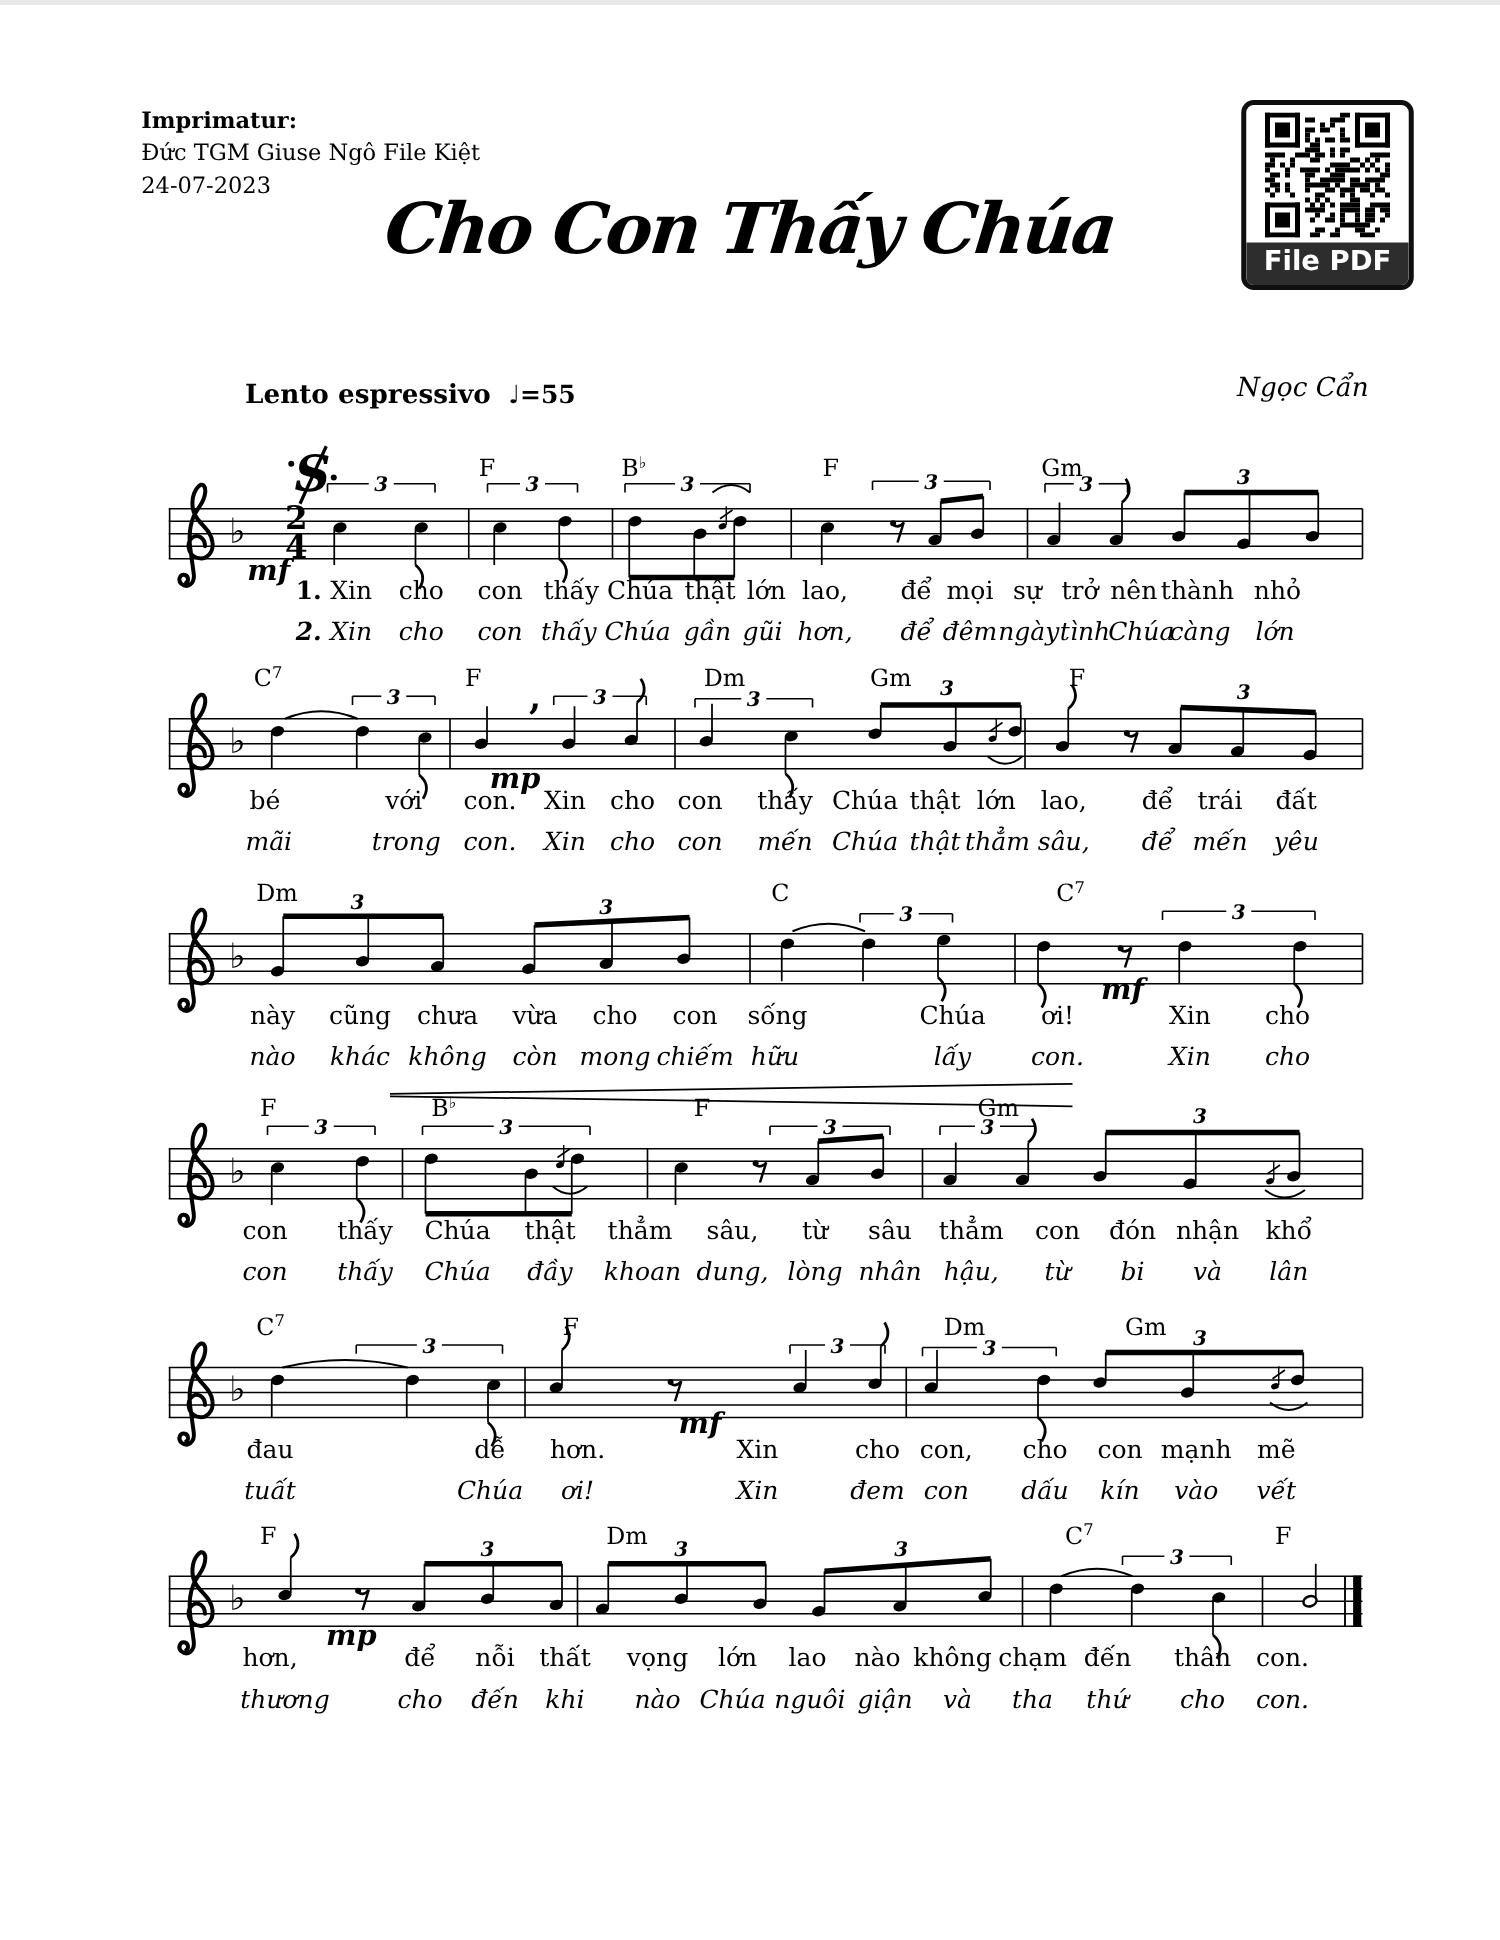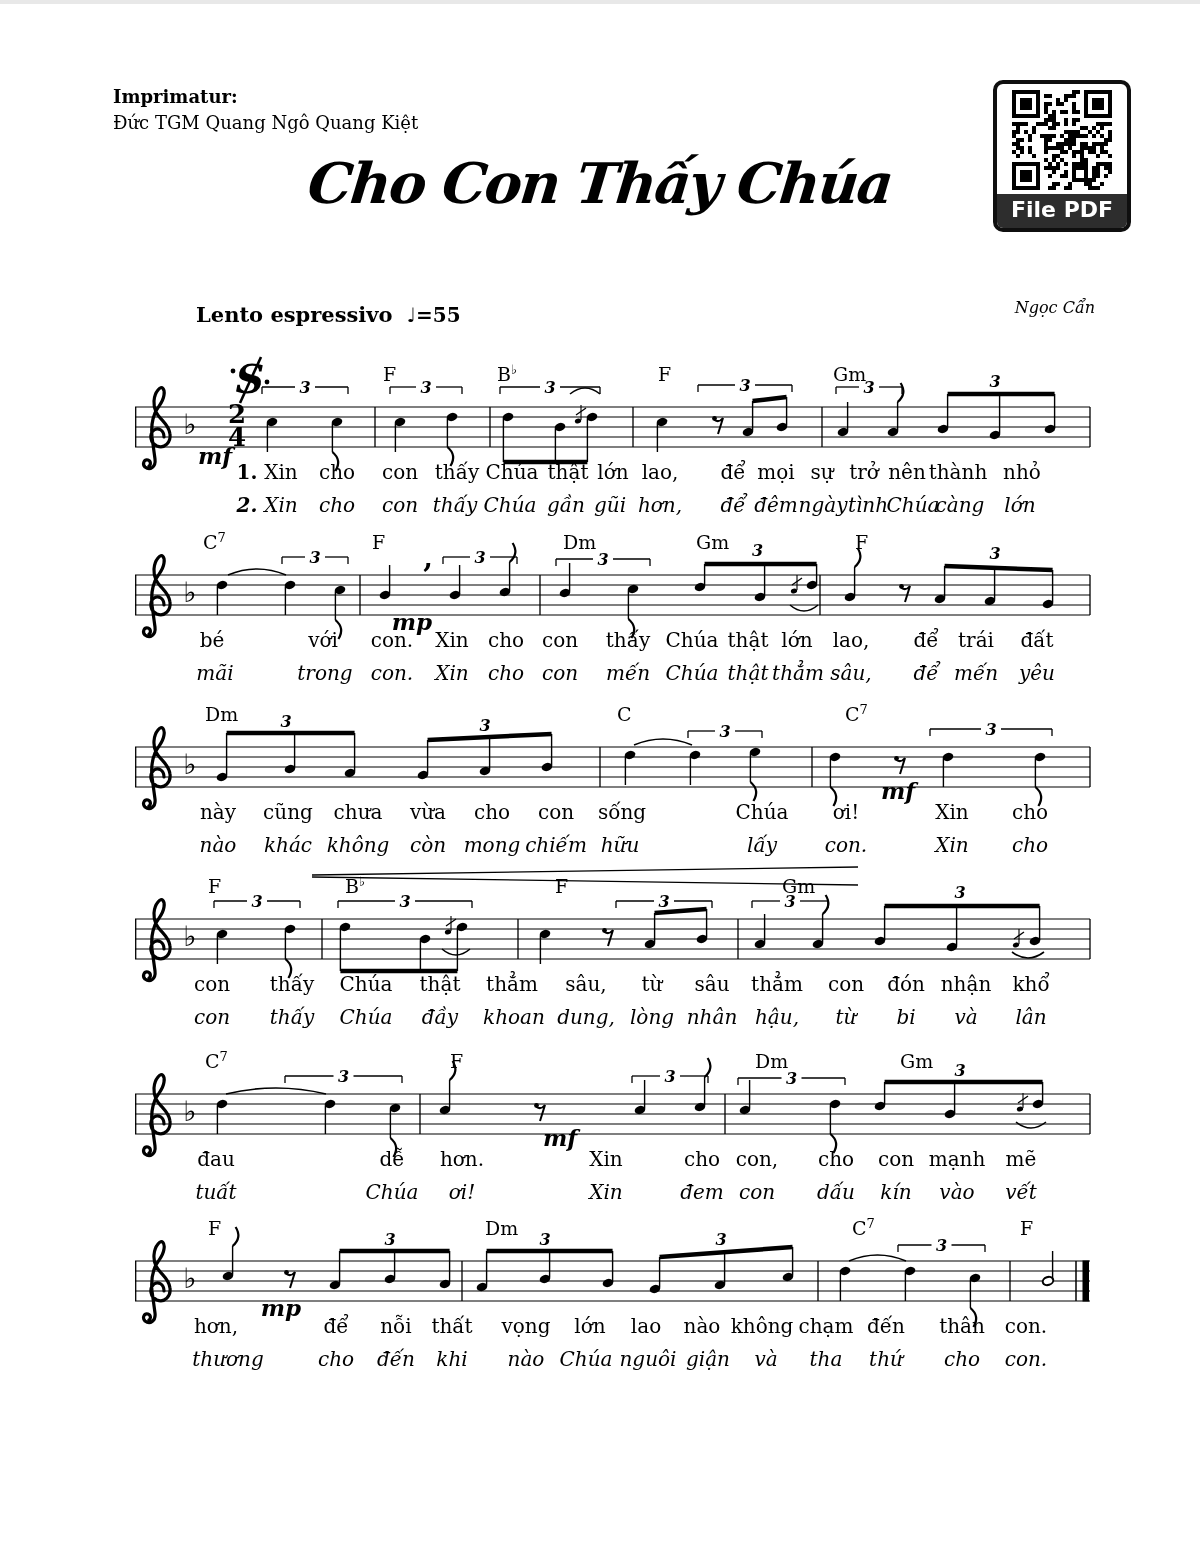--- a/index.html
+++ b/index.html
@@ -9,42 +9,43 @@
   .imp-title{font-weight:bold}
   .title{position:absolute;left:300px;top:146px;width:600px;text-align:center;font-size:56px;
          font-style:italic;font-weight:bold;transform:skewX(-6deg);white-space:nowrap;letter-spacing:-2px}
   .qr{position:absolute;left:993px;top:76px;width:130px;border:4px solid #0f0f0f;border-radius:10px;
       background:#fff;overflow:hidden}
   .qr svg{display:block;margin:6px auto 0}
   .qr-label{margin-top:4px;background:#2d2d2d;color:#fff;font-family:"DejaVu Sans","Liberation Sans",sans-serif;
             font-weight:bold;font-size:22px;text-align:center;padding:3px 12px 6px}
   .tempo{position:absolute;left:196px;top:298px;font-size:21px;font-weight:bold}
   .tempo-note{margin-left:14px;font-size:20px}
-  .composer{position:absolute;left:905px;top:294px;width:190px;text-align:right;font-size:16px;font-style:italic}
+  .composer{position:absolute;left:905px;top:294px;width:190px;text-align:right;font-size:21px;font-style:italic}
   #score-svg{position:absolute;left:0;top:0}
   #score-svg text{fill:#000}
   .lyr{font-family:"DejaVu Serif",serif;font-size:20px}
   .it{font-style:italic}
   .bd{font-weight:bold}
   .chord{font-family:"DejaVu Serif",serif;font-size:19px}
   .trip{font-family:"DejaVu Serif",serif;font-size:16px;font-weight:bold;font-style:italic}
   .dyn{font-family:"DejaVu Serif",serif;font-size:23px;font-weight:bold;font-style:italic}
   .tsig{font-family:"DejaVu Serif",serif;font-size:26px;font-weight:bold}
   .flat{font-family:"DejaVu Sans",sans-serif;font-size:28px}
   .segno-s{font-family:"DejaVu Serif",serif;font-size:40px;font-weight:bold;font-style:italic}
   .ann{font-family:"DejaVu Serif",serif;font-size:28px;font-weight:bold}
 </style>
 </head>
 <body>
 
 <div class="page">
 
   <div class="imprimatur">
     <div class="imp-title">Imprimatur:</div>
-    <div>Đức TGM Quang Ngô Quang Kiệt</div>
+    <div>Đức TGM Giuse Ngô File Kiệt</div>
+    <div>24-07-2023</div>
   </div>
 
   <div class="title">Cho Con Thấy Chúa</div>
 
   <div class="qr">
     <svg id="qr-svg" width="100" height="100" viewBox="0 0 100 100">
         <rect x="0" y="0" width="28" height="4" fill="#000"></rect>
         <rect x="0" y="24" width="28" height="4" fill="#000"></rect>
         <rect x="0" y="0" width="4" height="28" fill="#000"></rect>
         <rect x="24" y="0" width="4" height="28" fill="#000"></rect>

